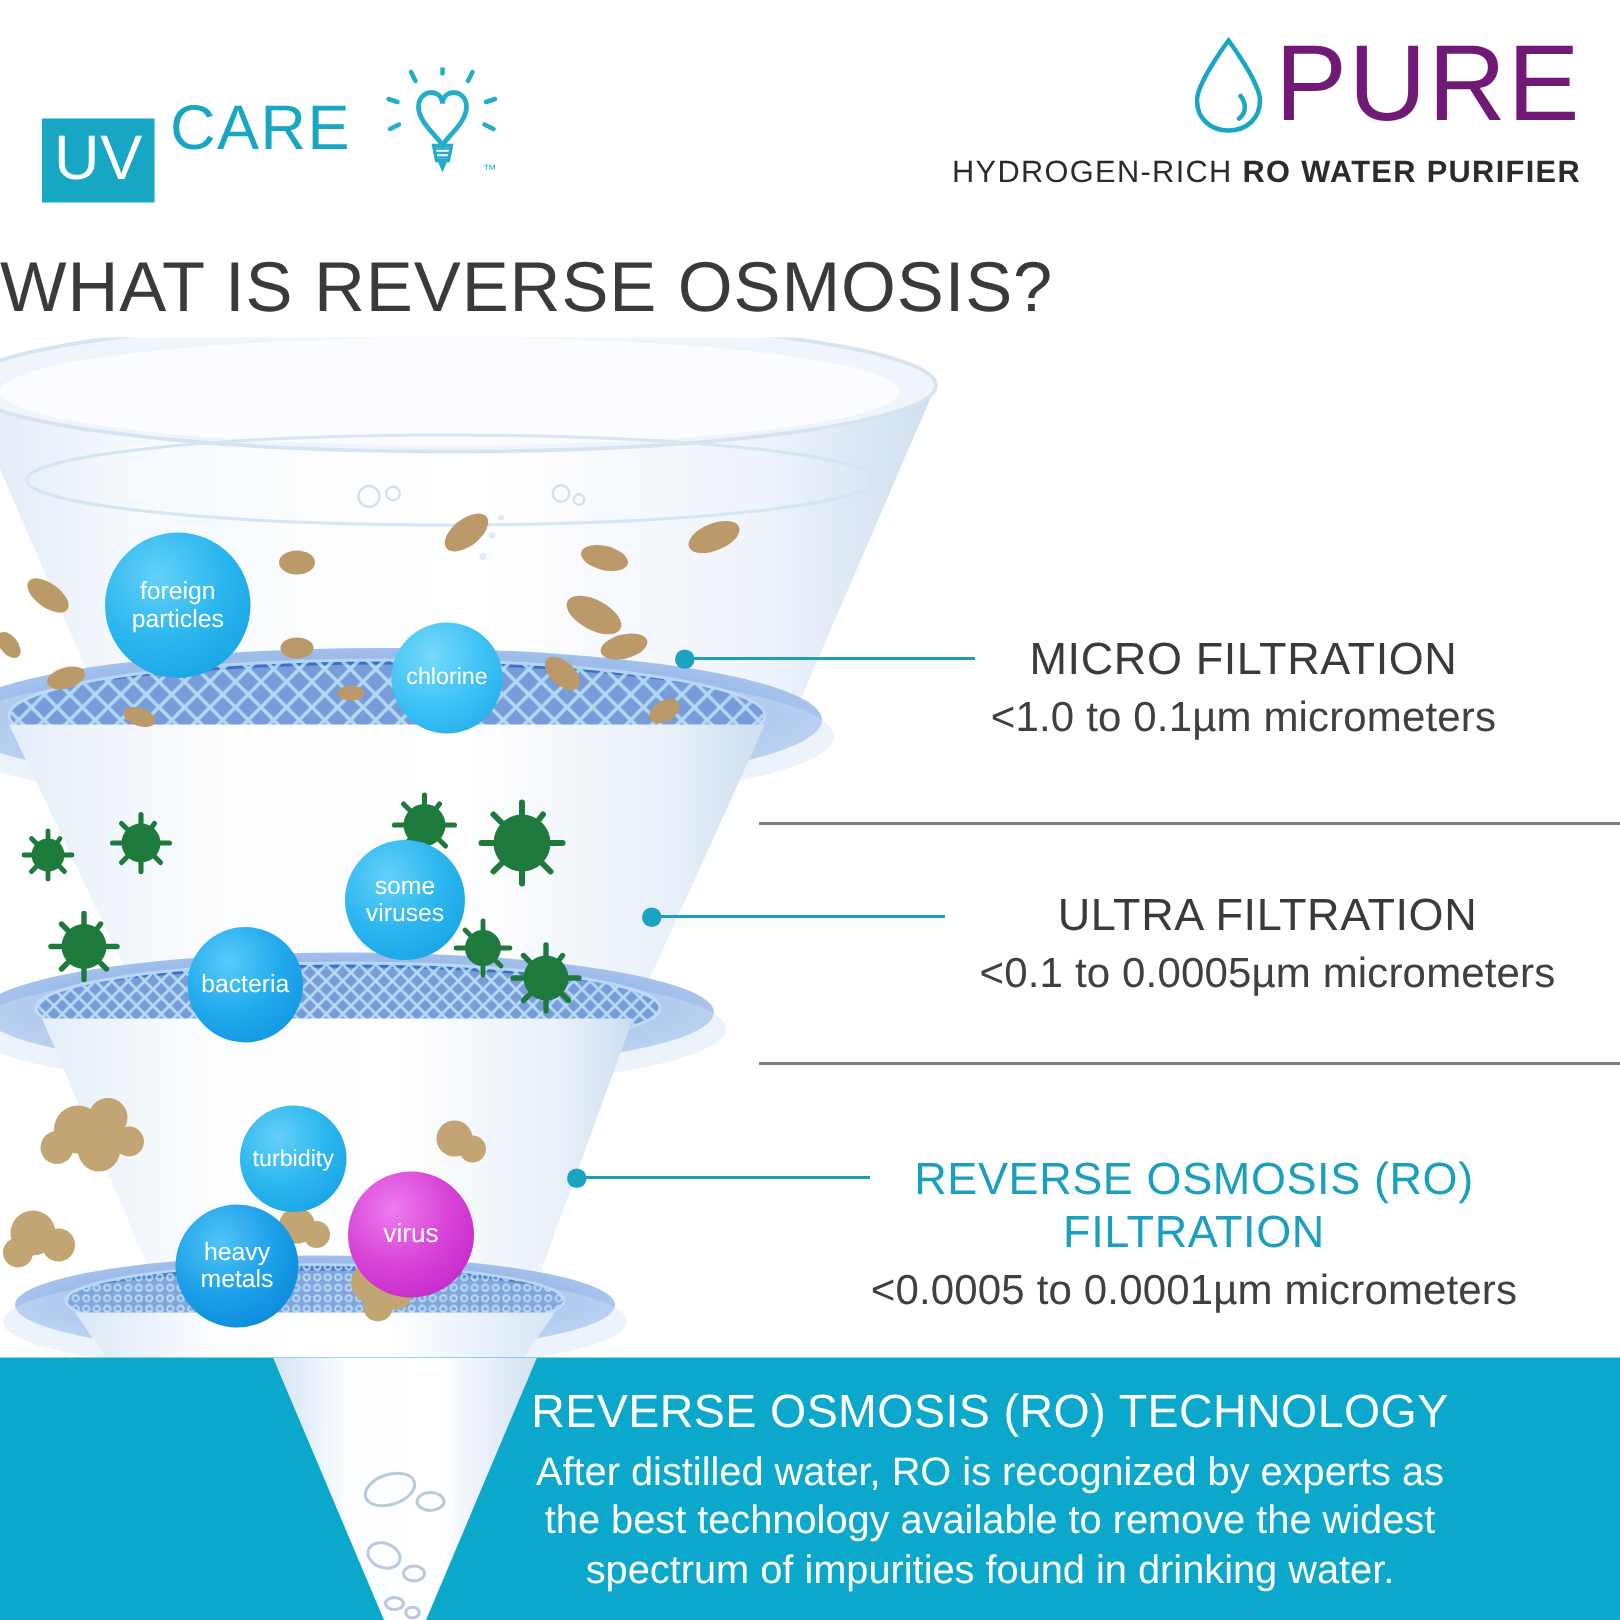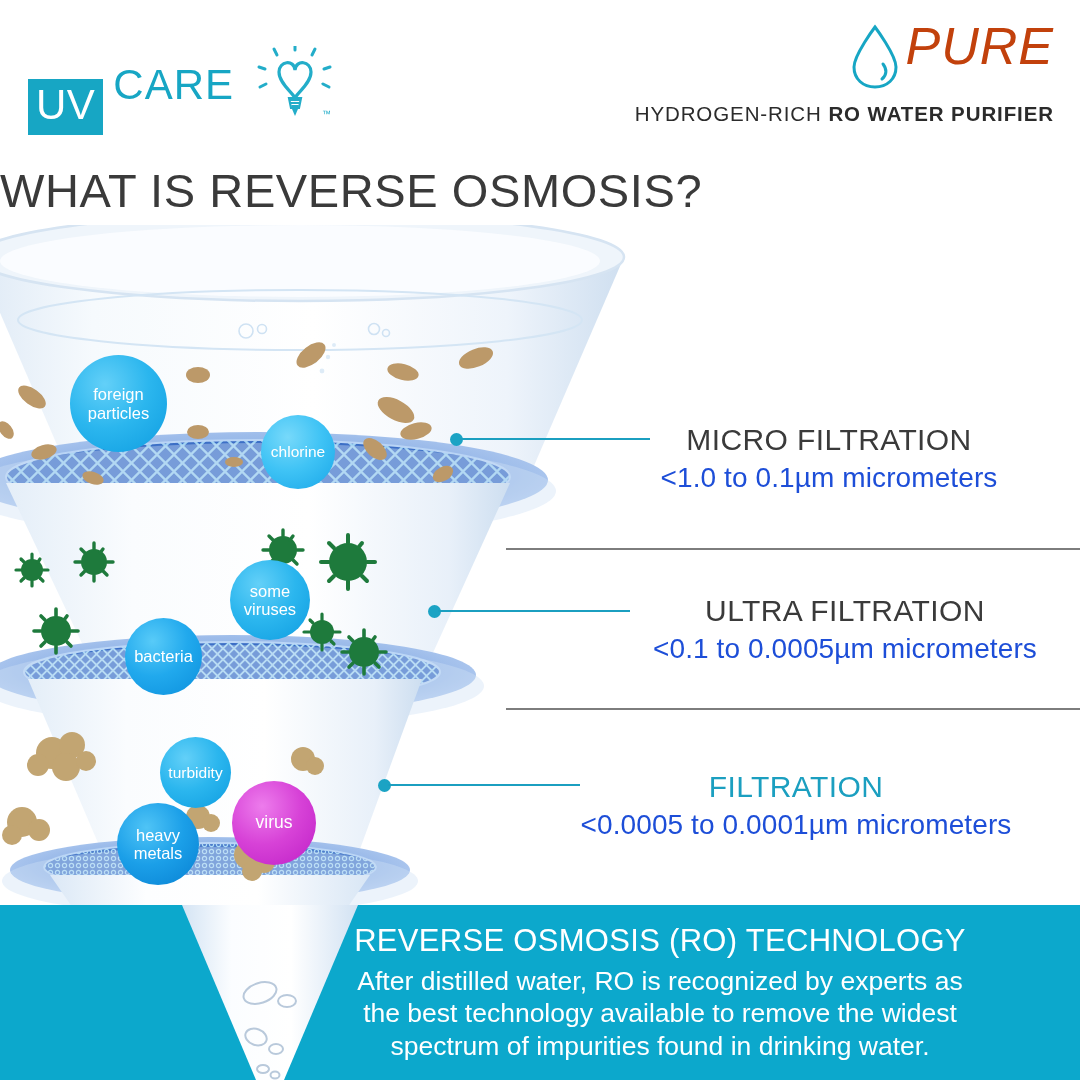--- a/index.html
+++ b/index.html
@@ -13,42 +13,42 @@
   #stage{position:absolute;left:0;top:0;width:1080px;height:1080px;overflow:hidden;background:#fff;}
 
   
   .hdr-left{position:absolute;left:28px;top:38px;display:flex;align-items:center;gap:10px;}
   .uv-box{background:#17A6C4;color:#ffffff;font-size:42px;line-height:1;padding:5px 8px 9px 8px;letter-spacing:.5px;font-weight:300;margin-top:41px;}
   .care-txt{color:#17A6C4;font-size:42px;line-height:1;letter-spacing:1px;font-weight:300;padding-bottom:3px;}
   .bulb-ico{margin-left:4px;margin-top:-4px;}
 
   .hdr-right{position:absolute;right:26px;top:22px;text-align:right;}
   .pure-row{display:flex;align-items:flex-start;justify-content:flex-end;gap:2px;}
-  .pure-txt{color:#c2410c;font-size:52px;line-height:.95;font-weight:300;letter-spacing:1px;font-style:italic;}
+  .pure-txt{color:#701a75;font-size:72px;line-height:.95;font-weight:300;letter-spacing:1px;}
   .pure-sub{margin-top:6px;font-size:20.5px;color:#2b2b2b;letter-spacing:.9px;white-space:nowrap;}
   .pure-sub b{font-weight:700;}
 
   
   .main-title{
     position:absolute;left:0;top:163px;width:1080px;text-align:left;
     font-size:47px;color:#3a3a3a;font-weight:300;letter-spacing:.6px;
   }
 
   
   #funnel-wrap{position:absolute;left:-30px;top:225px;width:660px;height:855px;}
   #funnel-svg{position:absolute;left:0;top:0;}
 
   
   .bub{position:absolute;border-radius:50%;display:flex;align-items:center;justify-content:center;
        text-align:center;color:#ffffff;line-height:1.12;font-weight:400;}
 
   
   .lbl{position:absolute;text-align:center;}
   .lbl .t1{font-size:30px;color:#3a3a3a;font-weight:300;letter-spacing:.4px;line-height:1.16;}
-  .lbl .t2{font-size:28px;color:#1d4ed8;font-weight:300;letter-spacing:.1px;margin-top:4px;}
+  .lbl .t2{font-size:28px;color:#404040;font-weight:300;letter-spacing:.1px;margin-top:4px;}
   .lbl.ro .t1{color:#1B9FC0;}
 
   .divider{position:absolute;height:2px;background:#7d7d7d;}
 
   .conn{position:absolute;height:2px;background:#1B9FC0;}
   .conn-dot{position:absolute;width:13px;height:13px;border-radius:50%;background:#1BA3C4;}
 
   
   #banner{position:absolute;left:0;top:905px;width:1080px;height:175px;background:#0CA8CC;}
   #banner-inner{position:absolute;left:300px;top:18px;width:720px;text-align:center;color:#ffffff;}
@@ -394,20 +394,21 @@
   <div class="divider" style="left:506px;top:548px;width:574px;"></div>
 
   <div class="lbl" style="left:620px;top:594px;width:450px;">
     <div class="t1">ULTRA FILTRATION</div>
     <div class="t2">&lt;0.1 to 0.0005µm micrometers</div>
   </div>
 
   <div class="divider" style="left:506px;top:708px;width:574px;"></div>
 
   <div class="lbl ro" style="left:556px;top:770px;width:480px;">
+    <div class="t1">REVERSE OSMOSIS (RO)</div>
     <div class="t1">FILTRATION</div>
     <div class="t2">&lt;0.0005 to 0.0001µm micrometers</div>
   </div>
 
   <div id="banner">
     <div id="banner-inner">
       <div id="banner-title">REVERSE OSMOSIS (RO) TECHNOLOGY</div>
       <div id="banner-body">
         <div>After distilled water, RO is recognized by experts as</div>
         <div>the best technology available to remove the widest</div>

